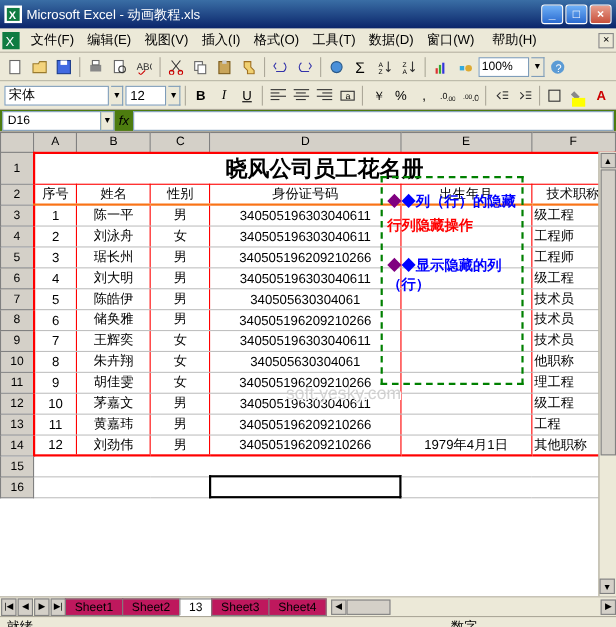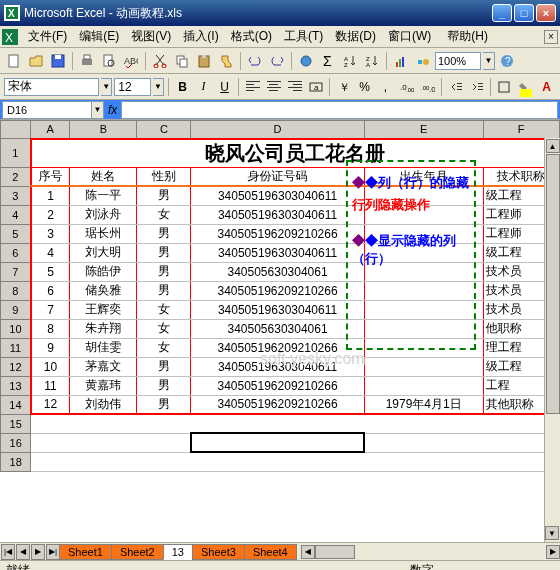--- a/index.html
+++ b/index.html
@@ -31,21 +31,21 @@
 .combo.font { width: 100px; }
 .combo.size { width: 38px; }
 .fbtn { width: 20px; height: 20px; display: flex; align-items: center; justify-content: center; font-size: 12px; border:1px solid transparent; }
 .bold { font-weight: bold; }
 .italic { font-style: italic; font-family: serif; }
 .underline { text-decoration: underline; }
 .align-box { width: 14px; height: 12px; display: flex; flex-direction: column; gap: 2px; }
 .align-box span { height: 1px; background: #333; }
 .colorbox { width: 12px; height: 8px; }
 
-.namebox-row { background: #3b82f6; height: 20px; display: flex; align-items: center; border-bottom: 1px solid #aca899; }
+.namebox-row { background: #4d7c0f; height: 20px; display: flex; align-items: center; border-bottom: 1px solid #aca899; }
 .namebox { width: 90px; height: 18px; border: 1px solid #7f9db9; background: #fff; display: flex; align-items: center; padding: 0 4px; font-size: 11px; margin-left: 2px; }
 .fx-label { margin: 0 4px; font-style: italic; font-size: 12px; color: #000; }
 .formula-bar { flex: 1; height: 18px; border: 1px solid #7f9db9; background: #fff; margin-right: 2px; }
 
 .grid-area { position: relative; background: #fff; height: 422px; overflow: hidden; }
 .grid-table { border-collapse: collapse; width: 100%; }
 .grid-table th { background: #d4d0c8; border: 1px solid #808080; font-weight: normal; font-size: 11px; height: 18px; color: #000; }
 .grid-table th.corner { width: 28px; background: #d4d0c8; }
 .grid-table td { border: 1px solid #c0c0c0; height: 19px; font-size: 12px; text-align: center; padding: 0 2px; white-space: nowrap; overflow: hidden; }
 .grid-table .rowhdr { background: #d4d0c8; border: 1px solid #808080; width: 28px; font-size: 11px; text-align: center; }
@@ -66,21 +66,21 @@
 .red { color: #ff0000; } .blue { color: #0000ff; } .purple { color: #800080; }
 
 .watermark { position: absolute; font-family: Arial; font-size: 16px; color: rgba(200,200,200,0.8); text-shadow: 1px 1px #fff; pointer-events: none; text-align: right; }
 
 .scroll-v { position: absolute; right: 0; top: 18px; width: 16px; bottom: 0; background: #ece9d8; border-left: 1px solid #aca899; }
 .scroll-v .btn, .scroll-h .btn { width: 14px; height: 14px; background: #d4d0c8; border: 1px solid #808080; display:flex; align-items:center; justify-content:center; font-size:8px; margin:1px auto; }
 .scroll-v .thumb { width: 14px; height: 260px; background: #d4d0c8; border: 1px solid #808080; margin: 1px auto; }
 
 .tabs-row { background: #ece9d8; height: 18px; display: flex; align-items: center; border-top: 1px solid #aca899; font-size: 11px; }
 .tab-nav { width: 14px; height: 16px; border: 1px solid #808080; background: #d4d0c8; display: flex; align-items: center; justify-content: center; font-size: 8px; margin-left:1px; }
-.sheet-tab { padding: 1px 8px; border: 1px solid #808080; background: #f97316; margin-left: -1px; }
+.sheet-tab { padding: 1px 8px; border: 1px solid #808080; background: #be185d; margin-left: -1px; }
 .sheet-tab.active { background: #fff; border-bottom: 1px solid #fff; }
 .scroll-h { flex: 1; height: 16px; background: #ece9d8; display: flex; align-items: center; margin-left: 4px; }
 .scroll-h .thumb { width: 40px; height: 14px; background: #d4d0c8; border: 1px solid #808080; }
 
 .statusbar { background: #ece9d8; height: 20px; display: flex; align-items: center; padding: 0 6px; border-top: 1px solid #aca899; font-size: 12px; }
 .statusbar .spacer { flex: 1; }
 </style>
 </head>
 <body>
 
@@ -477,24 +477,20 @@
     <tbody>
         <tr>
           <td class="rowhdr">15</td>
           <td colspan="6"></td>
         </tr>
     <tr>
           <td class="rowhdr">16</td>
           <td colspan="3"></td>
           <td style="border:2px solid #000;background:#fff"></td>
           <td colspan="2"></td>
-        </tr>
-    <tr>
-          <td class="rowhdr">18</td>
-          <td colspan="6"></td>
         </tr>
   </tbody>
     </table>
 
   <div class="overlay" style="left:346px; top:40px; width:130px; height:190px;">
     <div class="line blue" style="margin-top:12px"><span class="purple">◆</span><span style="color:#00f">◆列（行）的隐藏</span></div>
     <div class="line red">行列隐藏操作</div>
     <div class="line blue" style="margin-top:18px"><span class="purple">◆</span><span style="color:#00f">◆显示隐藏的列（行）</span></div>
   </div>
 

